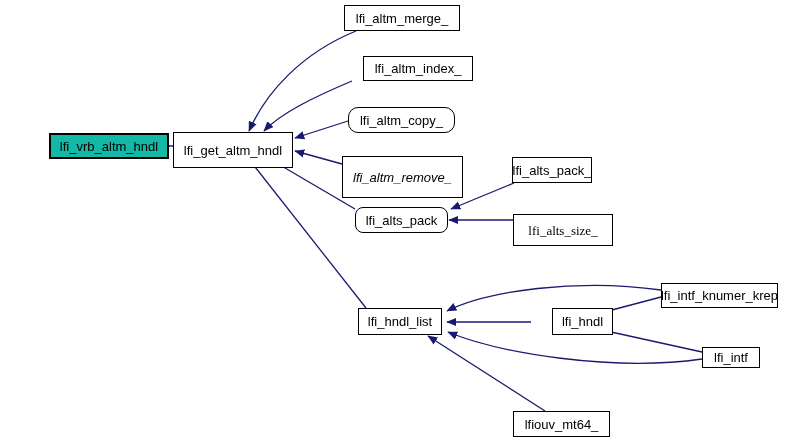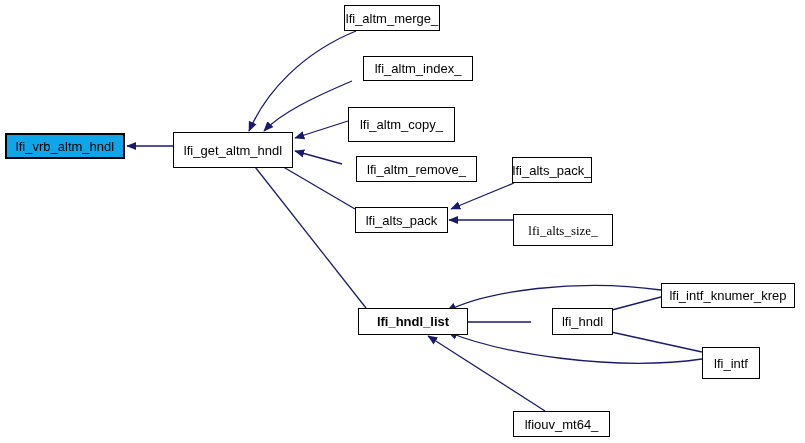--- a/index.html
+++ b/index.html
@@ -29,23 +29,24 @@
     color: #000000;
     font-size: 13px;
     line-height: 1;
     display: flex;
     align-items: center;
     justify-content: center;
     white-space: nowrap;
     cursor: pointer;
   }
   .node.highlighted {
-    background: #0ea5e9;
+    background: #14b8a6;
     border-width: 2px;
     cursor: default;
+    margin-left: 44px;
   }
 </style>
 </head>
 <body>
 
 <div class="canvas">
   <svg id="edge-layer" xmlns="http://www.w3.org/2000/svg" viewBox="0 0 805 443">
       <defs>
         <marker id="arrow" markerUnits="userSpaceOnUse" markerWidth="12" markerHeight="11" refX="9.3" refY="5" orient="auto">
           <path d="M0,0.8 L10,5 L0,9.2 Z" fill="#191970"></path>
@@ -63,26 +64,26 @@
       <path d="M531,322 L447,322" fill="none" stroke="#191970" stroke-width="1.3" marker-end="url(#arrow)"></path>
       <path d="M661,290 C578,278 486,291 447,311" fill="none" stroke="#191970" stroke-width="1.3" marker-end="url(#arrow)"></path>
       <path d="M661,297 L593,315" fill="none" stroke="#191970" stroke-width="1.3" marker-end="url(#arrow)"></path>
       <path d="M702,352 L593,328" fill="none" stroke="#191970" stroke-width="1.3" marker-end="url(#arrow)"></path>
       <path d="M702,359 C613,372 499,353 448,332" fill="none" stroke="#191970" stroke-width="1.3" marker-end="url(#arrow)"></path>
       <path d="M545,411 L428,336" fill="none" stroke="#191970" stroke-width="1.3" marker-end="url(#arrow)"></path>
     </svg>
   <div id="node-layer">
       <div class="node highlighted" style="left: 5px; top: 133px; width: 120px; height: 26px;">lfi_vrb_altm_hndl</div>
       <div class="node" style="left: 173px; top: 132px; width: 120px; height: 36px;">lfi_get_altm_hndl</div>
-      <div class="node" style="left: 344px; top: 5px; width: 96px; height: 26px;">lfi_altm_merge_</div>
+      <div class="node" style="left: 344px; top: 5px; width: 116px; height: 26px;">lfi_altm_merge_</div>
       <div class="node" style="left: 363px; top: 56px; width: 110px; height: 25px;">lfi_altm_index_</div>
-      <div class="node" style="left: 348px; top: 107px; width: 107px; height: 35px;">lfi_altm_copy_</div>
-      <div class="node" style="left: 356px; top: 156px; width: 121px; height: 26px;">lfi_altm_remove_</div>
-      <div class="node" style="left: 355px; top: 207px; width: 93px; height: 26px;">lfi_alts_pack</div>
+      <div class="node" style="left: 348px; top: 107px; width: 107px; height: 26px; border-radius: 10px;">lfi_altm_copy_</div>
+      <div class="node" style="left: 342px; top: 156px; width: 121px; height: 42px; font-style: italic;">lfi_altm_remove_</div>
+      <div class="node" style="left: 355px; top: 207px; width: 93px; height: 26px; border-radius: 8px;">lfi_alts_pack</div>
       <div class="node" style="left: 512px; top: 157px; width: 80px; height: 26px;">lfi_alts_pack_</div>
       <div class="node" style="left: 513px; top: 214px; width: 100px; height: 32px; font-family: Liberation Serif, serif;">lfi_alts_size_</div>
-      <div class="node" style="left: 358px; top: 308px; width: 110px; height: 27px; font-weight: bold;">lfi_hndl_list</div>
+      <div class="node" style="left: 358px; top: 308px; width: 84px; height: 27px;">lfi_hndl_list</div>
       <div class="node" style="left: 531px; top: 308px; width: 61px; height: 27px; margin-left: 21px;">lfi_hndl</div>
-      <div class="node" style="left: 661px; top: 283px; width: 134px; height: 25px;">lfi_intf_knumer_krep</div>
-      <div class="node" style="left: 702px; top: 347px; width: 58px; height: 32px; text-align: right;">lfi_intf</div>
+      <div class="node" style="left: 661px; top: 283px; width: 117px; height: 25px;">lfi_intf_knumer_krep</div>
+      <div class="node" style="left: 702px; top: 347px; width: 58px; height: 21px; text-align: right;">lfi_intf</div>
       <div class="node" style="left: 513px; top: 411px; width: 97px; height: 26px;">lfiouv_mt64_</div>
     </div>
 </div>
 
 </body></html>

